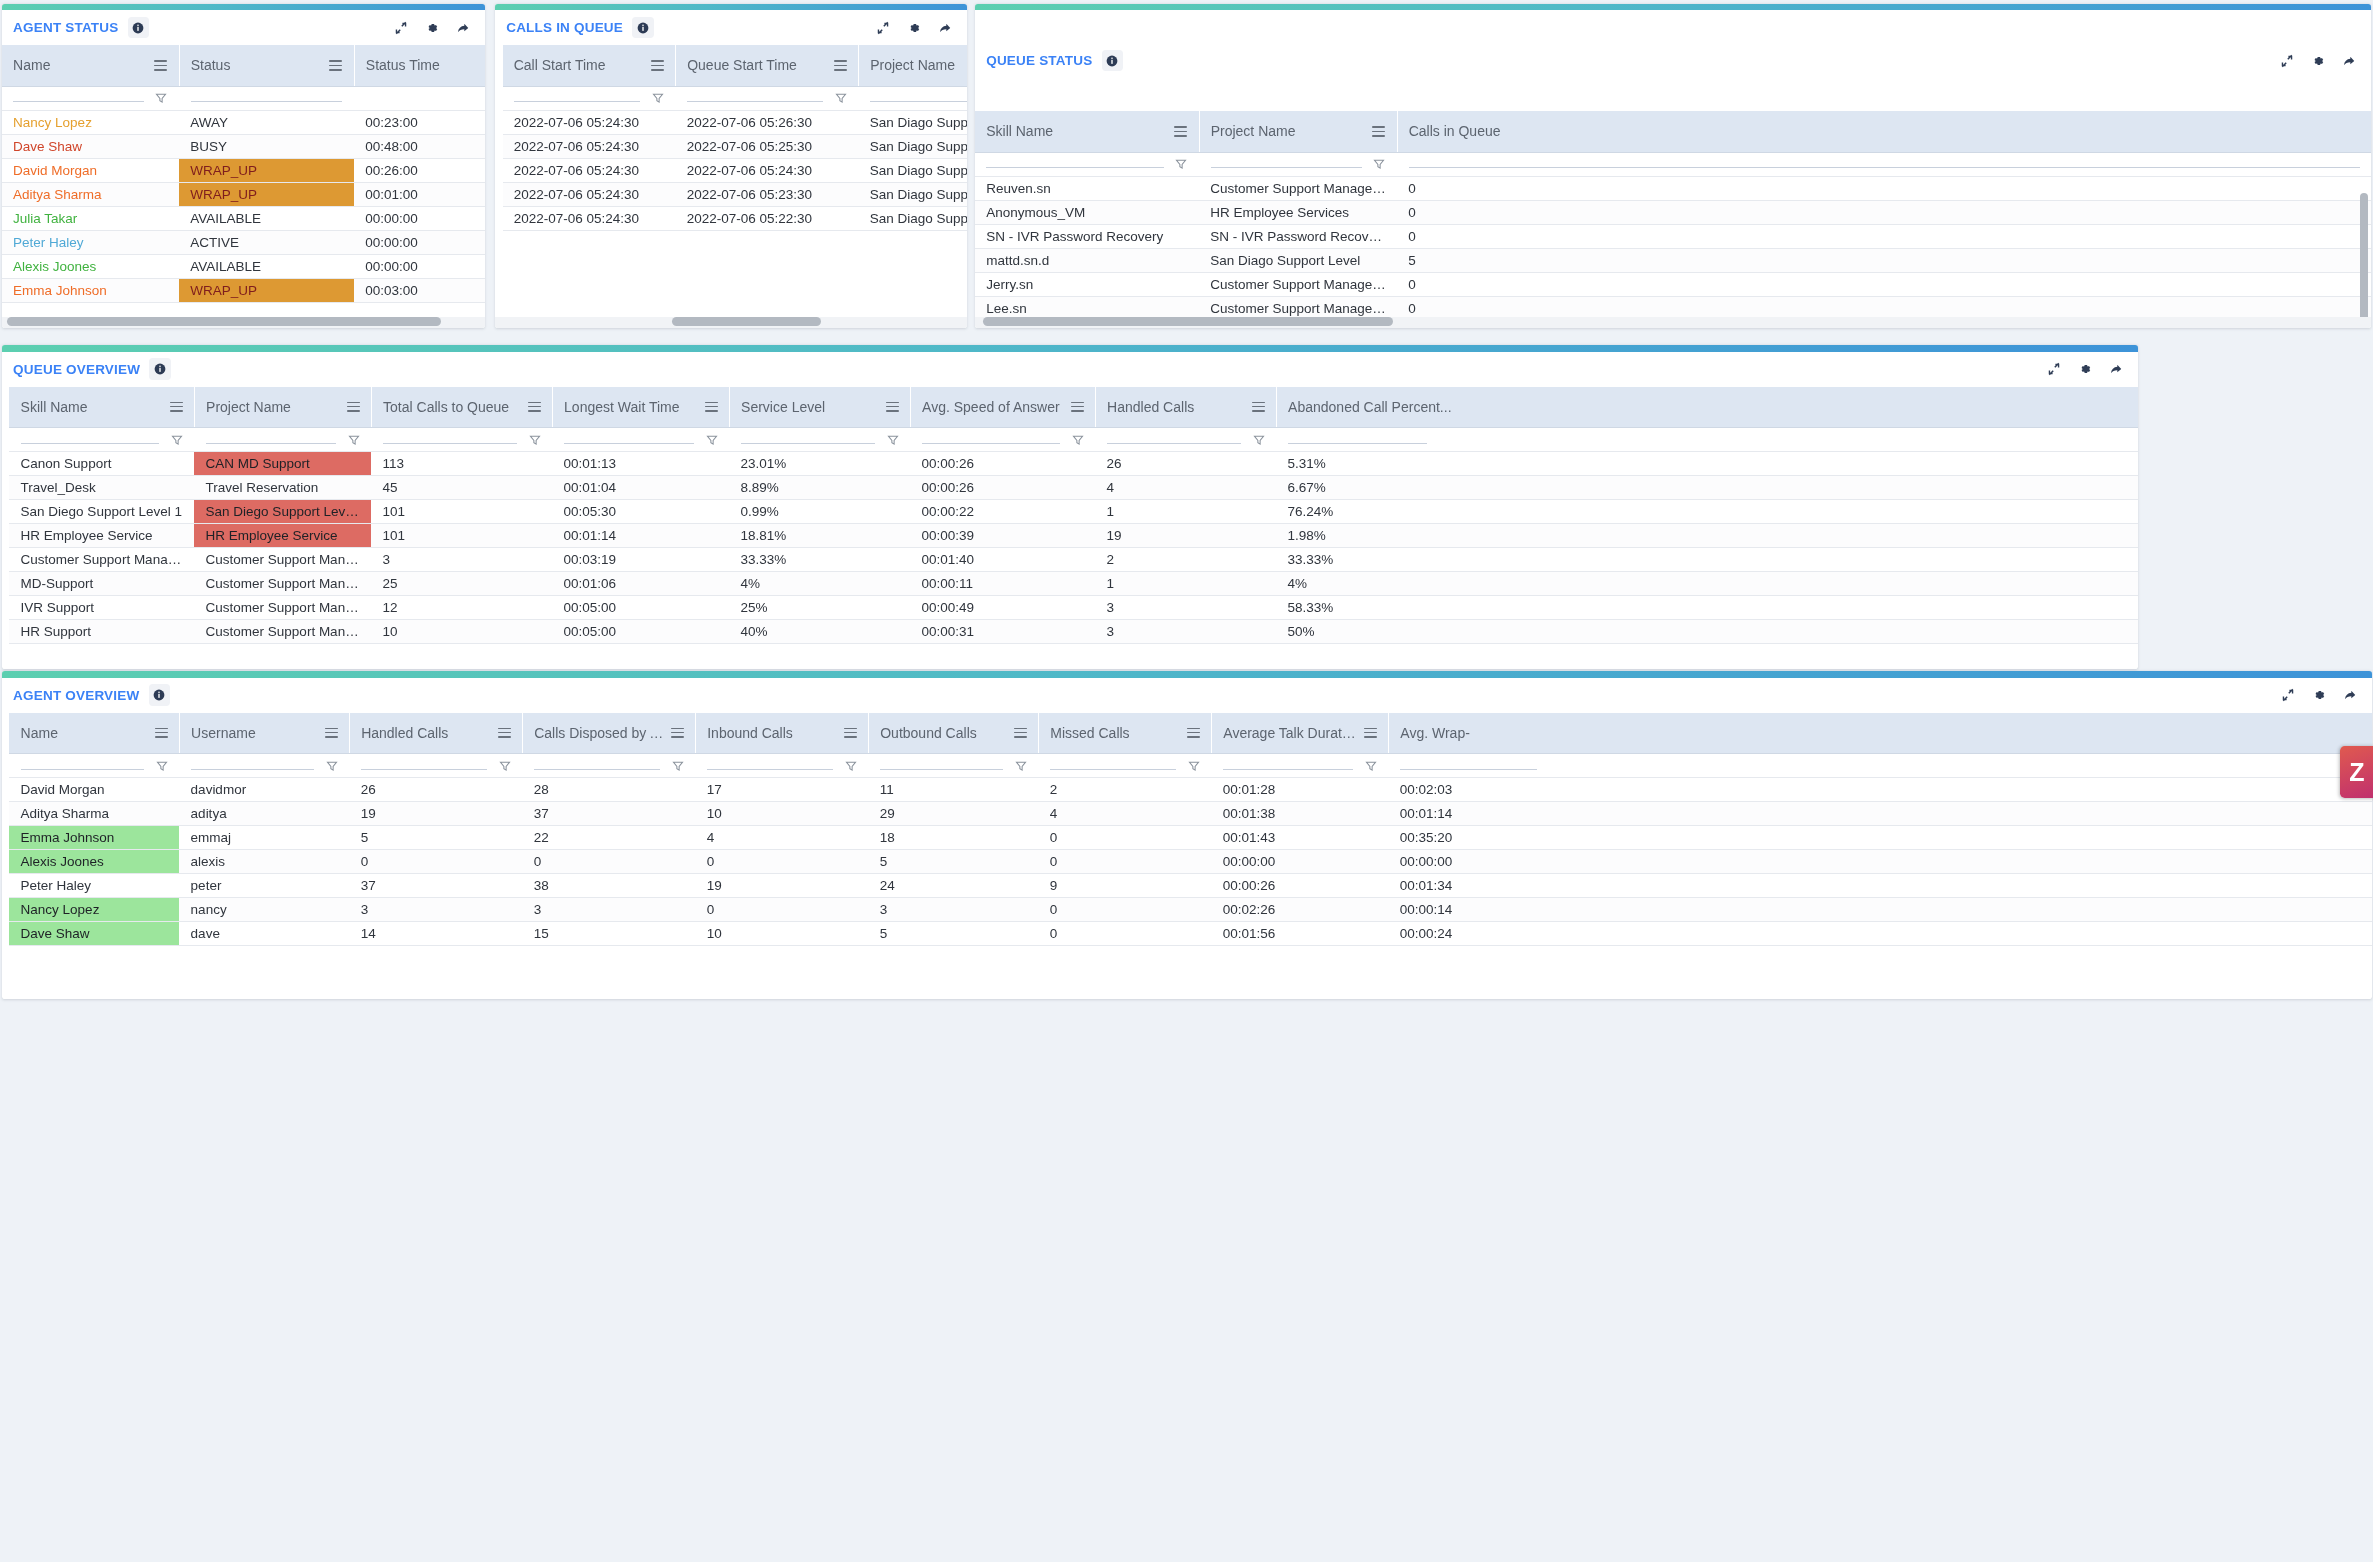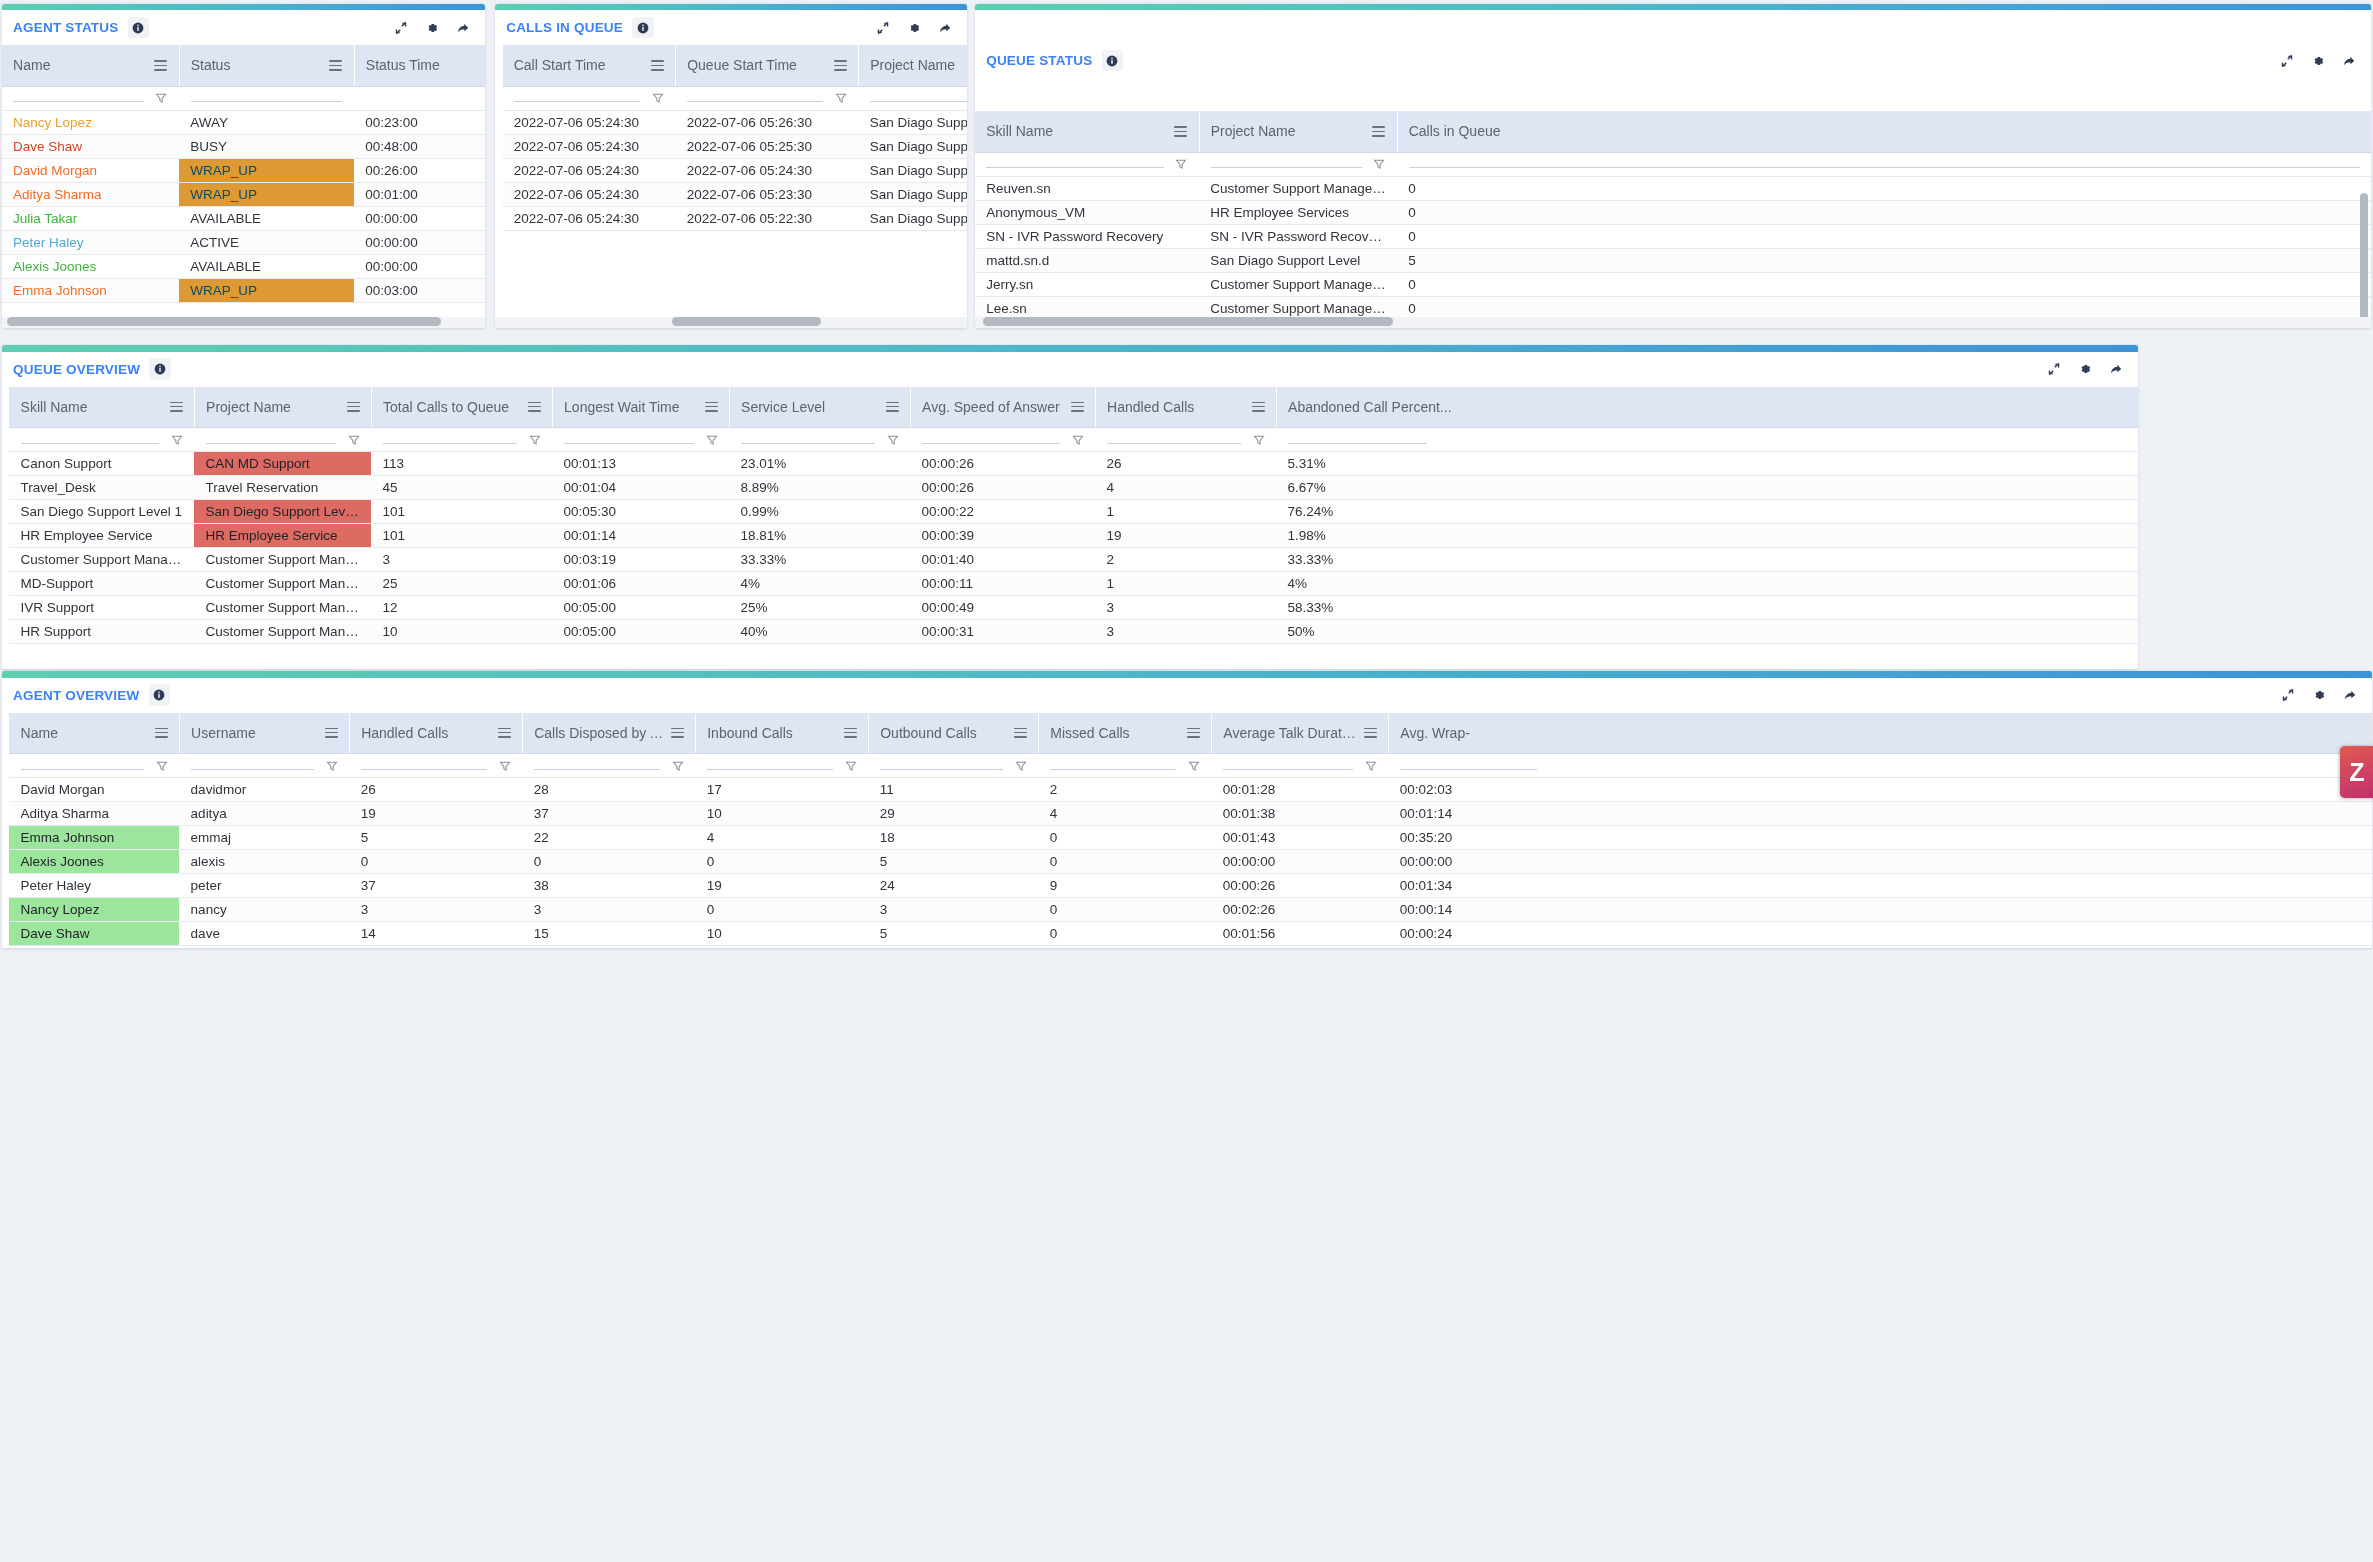--- a/index.html
+++ b/index.html
@@ -102,21 +102,21 @@
   table.grid tbody td {
     height: 24px;
     padding: 0 11.2px;
     border-bottom: 0.9px solid #e6e9ee;
     white-space: nowrap;
     overflow: hidden;
     text-overflow: ellipsis;
     background: #fff;
   }
   tbody tr:nth-child(even) td { background: #fcfcfd; }
-  td.cell-warn { background: #dd9933 !important; color: #0c4a6e; }
+  td.cell-warn { background: #dd9933 !important; color: #7f1d1d; }
   td.cell-danger { background: #dd6b63 !important; color: #1e2126; }
   td.cell-ok { background: #9ce59c !important; color: #1e2126; }
 
   .nm-away    { color: #e5a02e; }
   .nm-busy    { color: #d0452a; }
   .nm-wrap    { color: #ef6d28; }
   .nm-avail   { color: #40b23f; }
   .nm-active  { color: #50a9d6; }
 
   
@@ -811,21 +811,21 @@
               <td>40%</td>
               <td>00:00:31</td>
               <td>3</td>
               <td>50%</td>
             </tr>
           </tbody>
       </table>
     </div>
   </div>
 
-  <div class="panel" id="p-agent-overview" style="left:1.9px; top:671px; width:2370px; height:277px;">
+  <div class="panel" id="p-agent-overview" style="left:1.9px; top:671px; width:2370px; height:328px;">
     <div class="accent"></div>
     <div class="panel-head">
       <span class="panel-title">AGENT OVERVIEW</span>
       <span class="info-btn">
         <svg viewBox="0 0 16 16">
             <circle cx="8" cy="8" r="7.2" fill="#2d3b55"></circle>
             <rect x="7.1" y="6.4" width="1.8" height="5.4" fill="#fff"></rect>
             <circle cx="8" cy="4.3" r="1.1" fill="#fff"></circle>
           </svg>
       </span>

